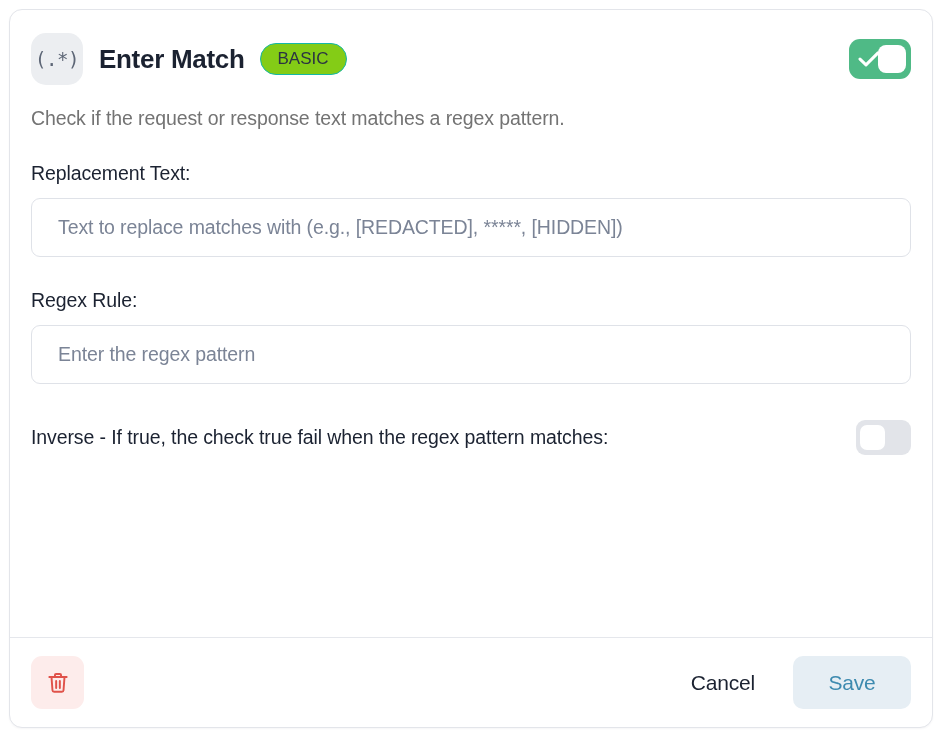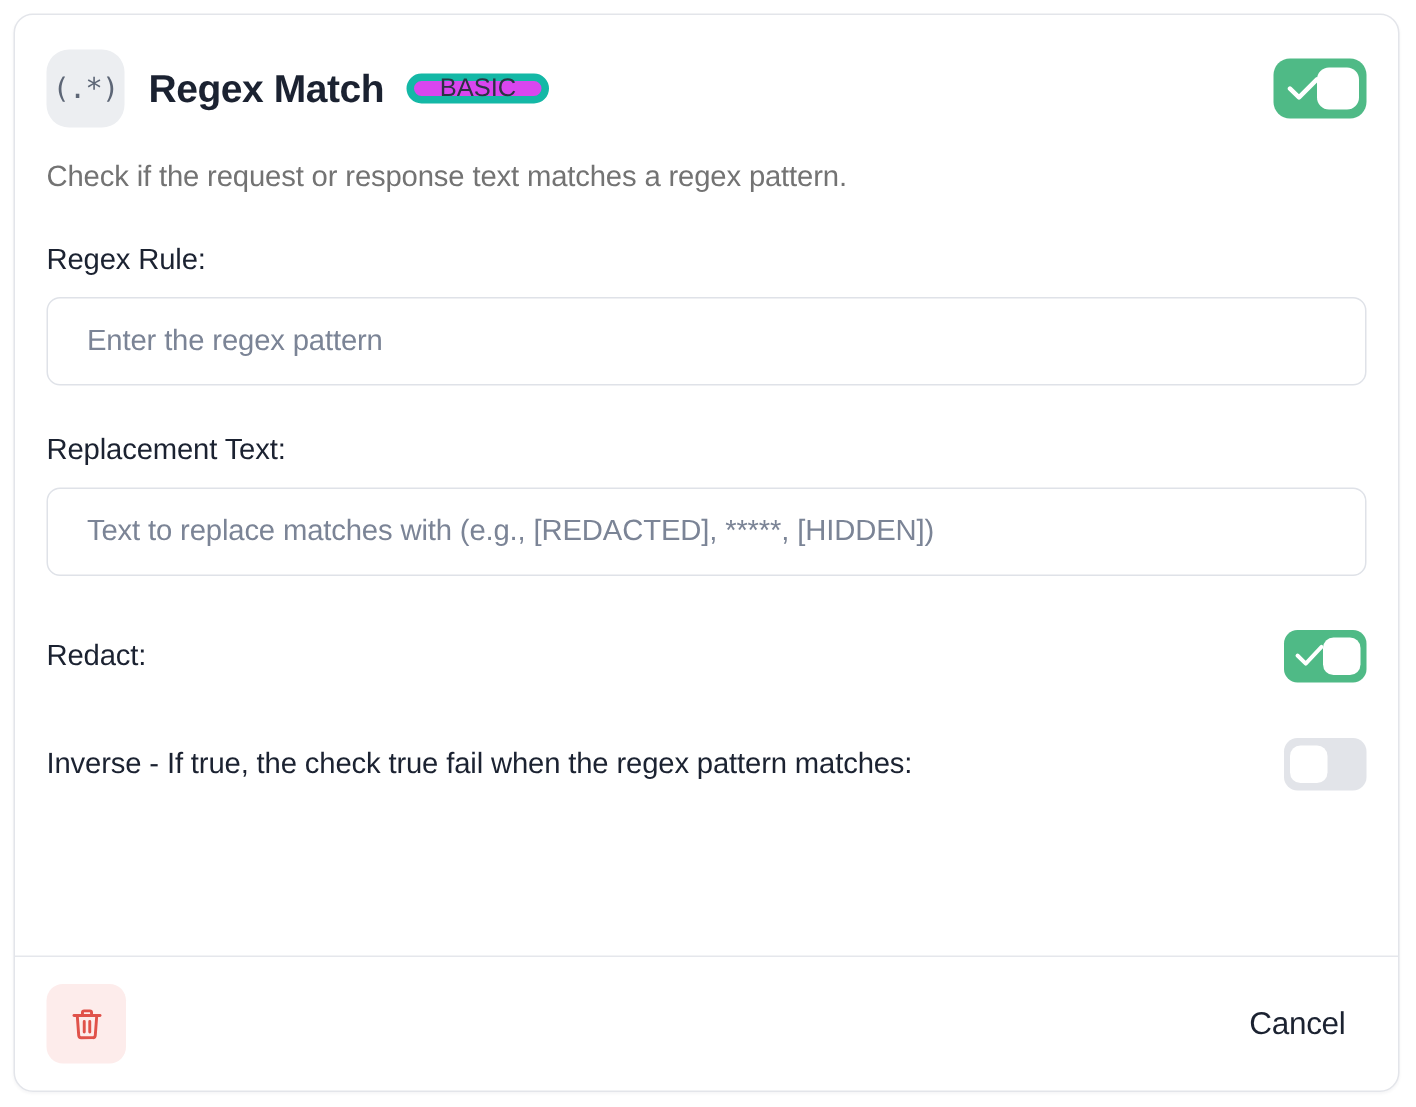--- a/index.html
+++ b/index.html
@@ -60,25 +60,25 @@
   .title {
     margin-left: 16px;
     font-size: 26px;
     font-weight: bold;
     color: #1b2231;
     letter-spacing: -0.3px;
     white-space: nowrap;
   }
   .badge {
     margin-left: 15px;
-    height: 20px;
+    height: 32px;
     padding: 0 17px;
-    border: 5px solid #14b8a6;
+    border: 1px solid #14b8a6;
     border-radius: 16px;
-    background: #d946ef;
+    background: #84cc16;
     color: #2b3343;
     font-size: 17px;
     display: flex;
     align-items: center;
     box-sizing: border-box;
     white-space: nowrap;
   }
   .header-spacer { flex: 1 1 auto; }
 
   
@@ -207,53 +207,43 @@
 </style>
 </head>
 <body>
 
 <div class="card">
 
   <div class="card-body">
 
     <div class="header">
       <div class="type-icon">(.*)</div>
-      <div class="title">Regex Match</div>
+      <div class="title">Enter Match</div>
       <div class="badge">BASIC</div>
       <div class="header-spacer"></div>
       <div class="toggle lg on">
         <svg class="check" width="22" height="17" viewBox="0 0 22 17">
           <path d="M2 8.6 L8 14.4 L20 2.4" fill="none" stroke="#ffffff" stroke-width="3" stroke-linecap="round" stroke-linejoin="round"></path>
         </svg>
         <span class="knob"></span>
       </div>
     </div>
 
     <div class="description">Check if the request or response text matches a regex pattern.</div>
 
     <div class="field">
+      <div class="field-label">Replacement Text:</div>
+      <input class="text-input" type="text" placeholder="Text to replace matches with (e.g., [REDACTED], *****, [HIDDEN])" style="">
+    </div>
+
+    <div class="field">
       <div class="field-label">Regex Rule:</div>
       <input class="text-input" type="text" placeholder="Enter the regex pattern" value="" style="">
     </div>
 
-    <div class="field">
-      <div class="field-label">Replacement Text:</div>
-      <input class="text-input" type="text" placeholder="Text to replace matches with (e.g., [REDACTED], *****, [HIDDEN])" style="">
-    </div>
-
-    <div class="switch-row">
-      <div class="row-label">Redact:</div>
-      <div class="row-spacer"></div>
-      <div class="toggle sm on">
-        <svg class="check" width="20" height="16" viewBox="0 0 20 16">
-          <path d="M2 8 L7.5 13.4 L18 2.2" fill="none" stroke="#ffffff" stroke-width="2.6" stroke-linecap="round" stroke-linejoin="round"></path>
-        </svg>
-        <span class="knob"></span>
-      </div>
-    </div>
 
     <div class="switch-row">
       <div class="row-label">Inverse - If true, the check true fail when the regex pattern matches:</div>
       <div class="row-spacer"></div>
       <div class="toggle sm off">
         <span class="knob"></span>
       </div>
     </div>
 
   </div>
@@ -262,15 +252,16 @@
     <button class="delete-button">
       <svg width="26" height="26" viewBox="0 0 24 24">
         <path d="M4 6.5 H20" stroke="#e0524a" stroke-width="1.8" stroke-linecap="round" fill="none"></path>
         <path d="M9.2 6.3 V4.6 a1 1 0 0 1 1-1 h3.6 a1 1 0 0 1 1 1 V6.3" stroke="#e0524a" stroke-width="1.8" fill="none" stroke-linejoin="round"></path>
         <path d="M6 6.5 h12 l-0.9 12.2 a1.5 1.5 0 0 1 -1.5 1.4 h-7.2 a1.5 1.5 0 0 1 -1.5 -1.4 Z" stroke="#e0524a" stroke-width="1.8" fill="none" stroke-linejoin="round"></path>
         <path d="M10.3 10.2 V16.6 M13.7 10.2 V16.6" stroke="#e0524a" stroke-width="1.8" stroke-linecap="round" fill="none"></path>
       </svg>
     </button>
     <div class="footer-spacer"></div>
     <button class="cancel-button">Cancel</button>
+    <button class="save-button">Save</button>
   </div>
 
 </div>
 
 </body></html>

